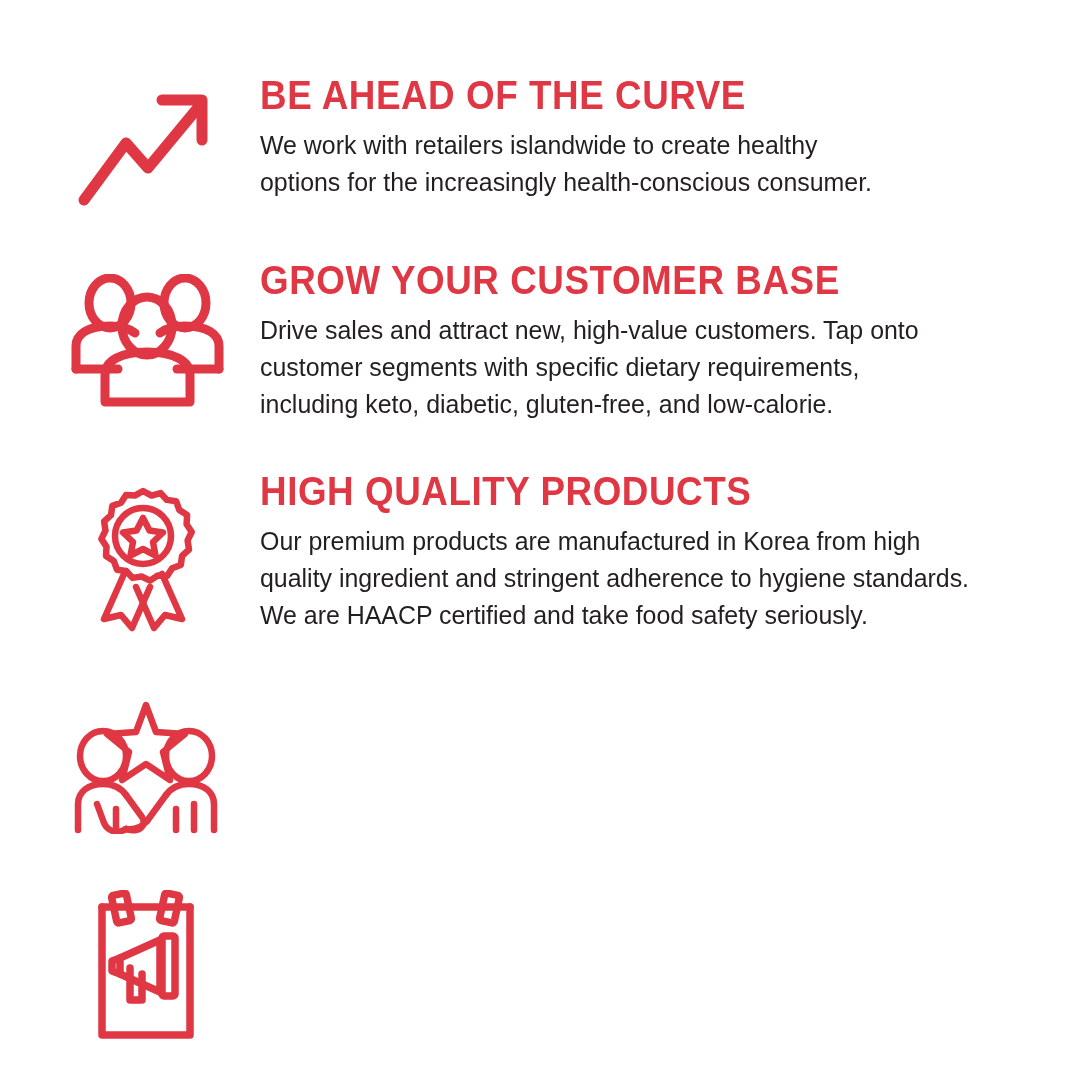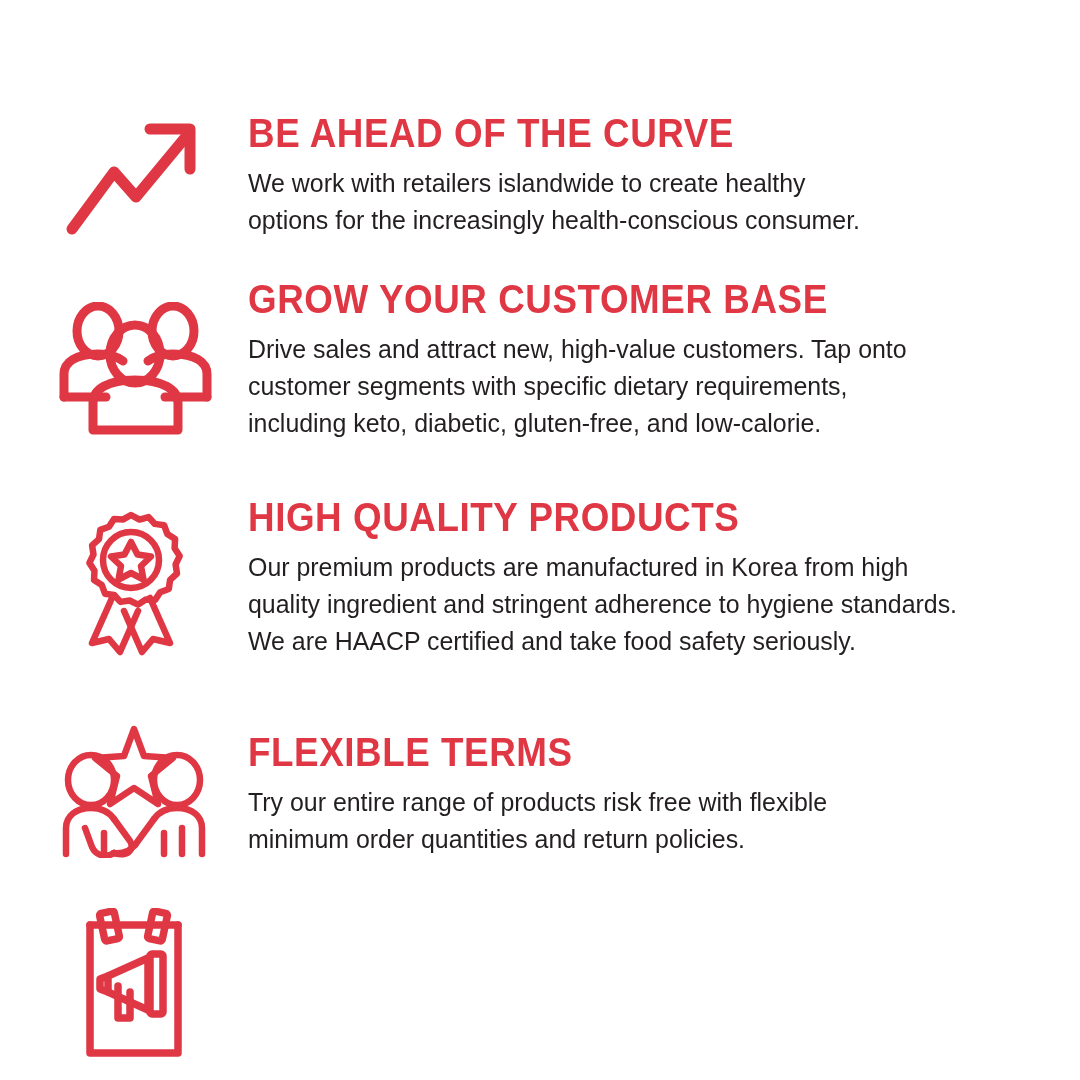--- a/index.html
+++ b/index.html
@@ -23,23 +23,24 @@
     box-sizing: border-box;
   }
   .benefit-list {
     position: absolute;
     top: 34px;
     left: 0;
     width: 1080px;
   }
   .benefit-row {
     display: flex;
-    align-items: flex-end;
+    align-items: center;
     width: 946px;
     box-sizing: border-box;
+    margin-left: 12px;
   }
   
   .row-1 { height: 205px; }
   .row-2 { height: 203px; }
   .row-3 { height: 218px; }
   .row-4 { height: 198px; }
   .row-5 { height: 200px; }
 
   .icon-cell {
     flex: 0 0 248px;
@@ -195,27 +196,20 @@
 
             <path d="M56 96 L72 118 C76 124 72 130 66 131 C61 132 57 130 56 130"></path>
             <path d="M56 130 C64 131 72 128 77 122"></path>
 
             <path d="M46 110 L46 131"></path>
             <path d="M106 110 L106 131"></path>
             <path d="M124 105 L124 131"></path>
           </svg>
         </span>
       </div>
-      <div class="text-cell">
-        <h2 class="benefit-title">FLEXIBLE TERMS</h2>
-        <p class="benefit-desc">
-          <span class="line">Try our entire range of products risk free with flexible</span>
-          <span class="line">minimum order quantities and return policies.</span>
-        </p>
-      </div>
     </div>
 
     <div class="benefit-row row-5">
       <div class="icon-cell icon-5">
         <span>
           <svg width="112" height="150" viewBox="0 0 112 150" fill="none" stroke="#E03744" stroke-width="7.5" stroke-linecap="round" stroke-linejoin="round">
 
             <path d="M12 17 L12 145 L100 145 L100 17"></path>
             <path d="M12 17 L100 17"></path>
 

